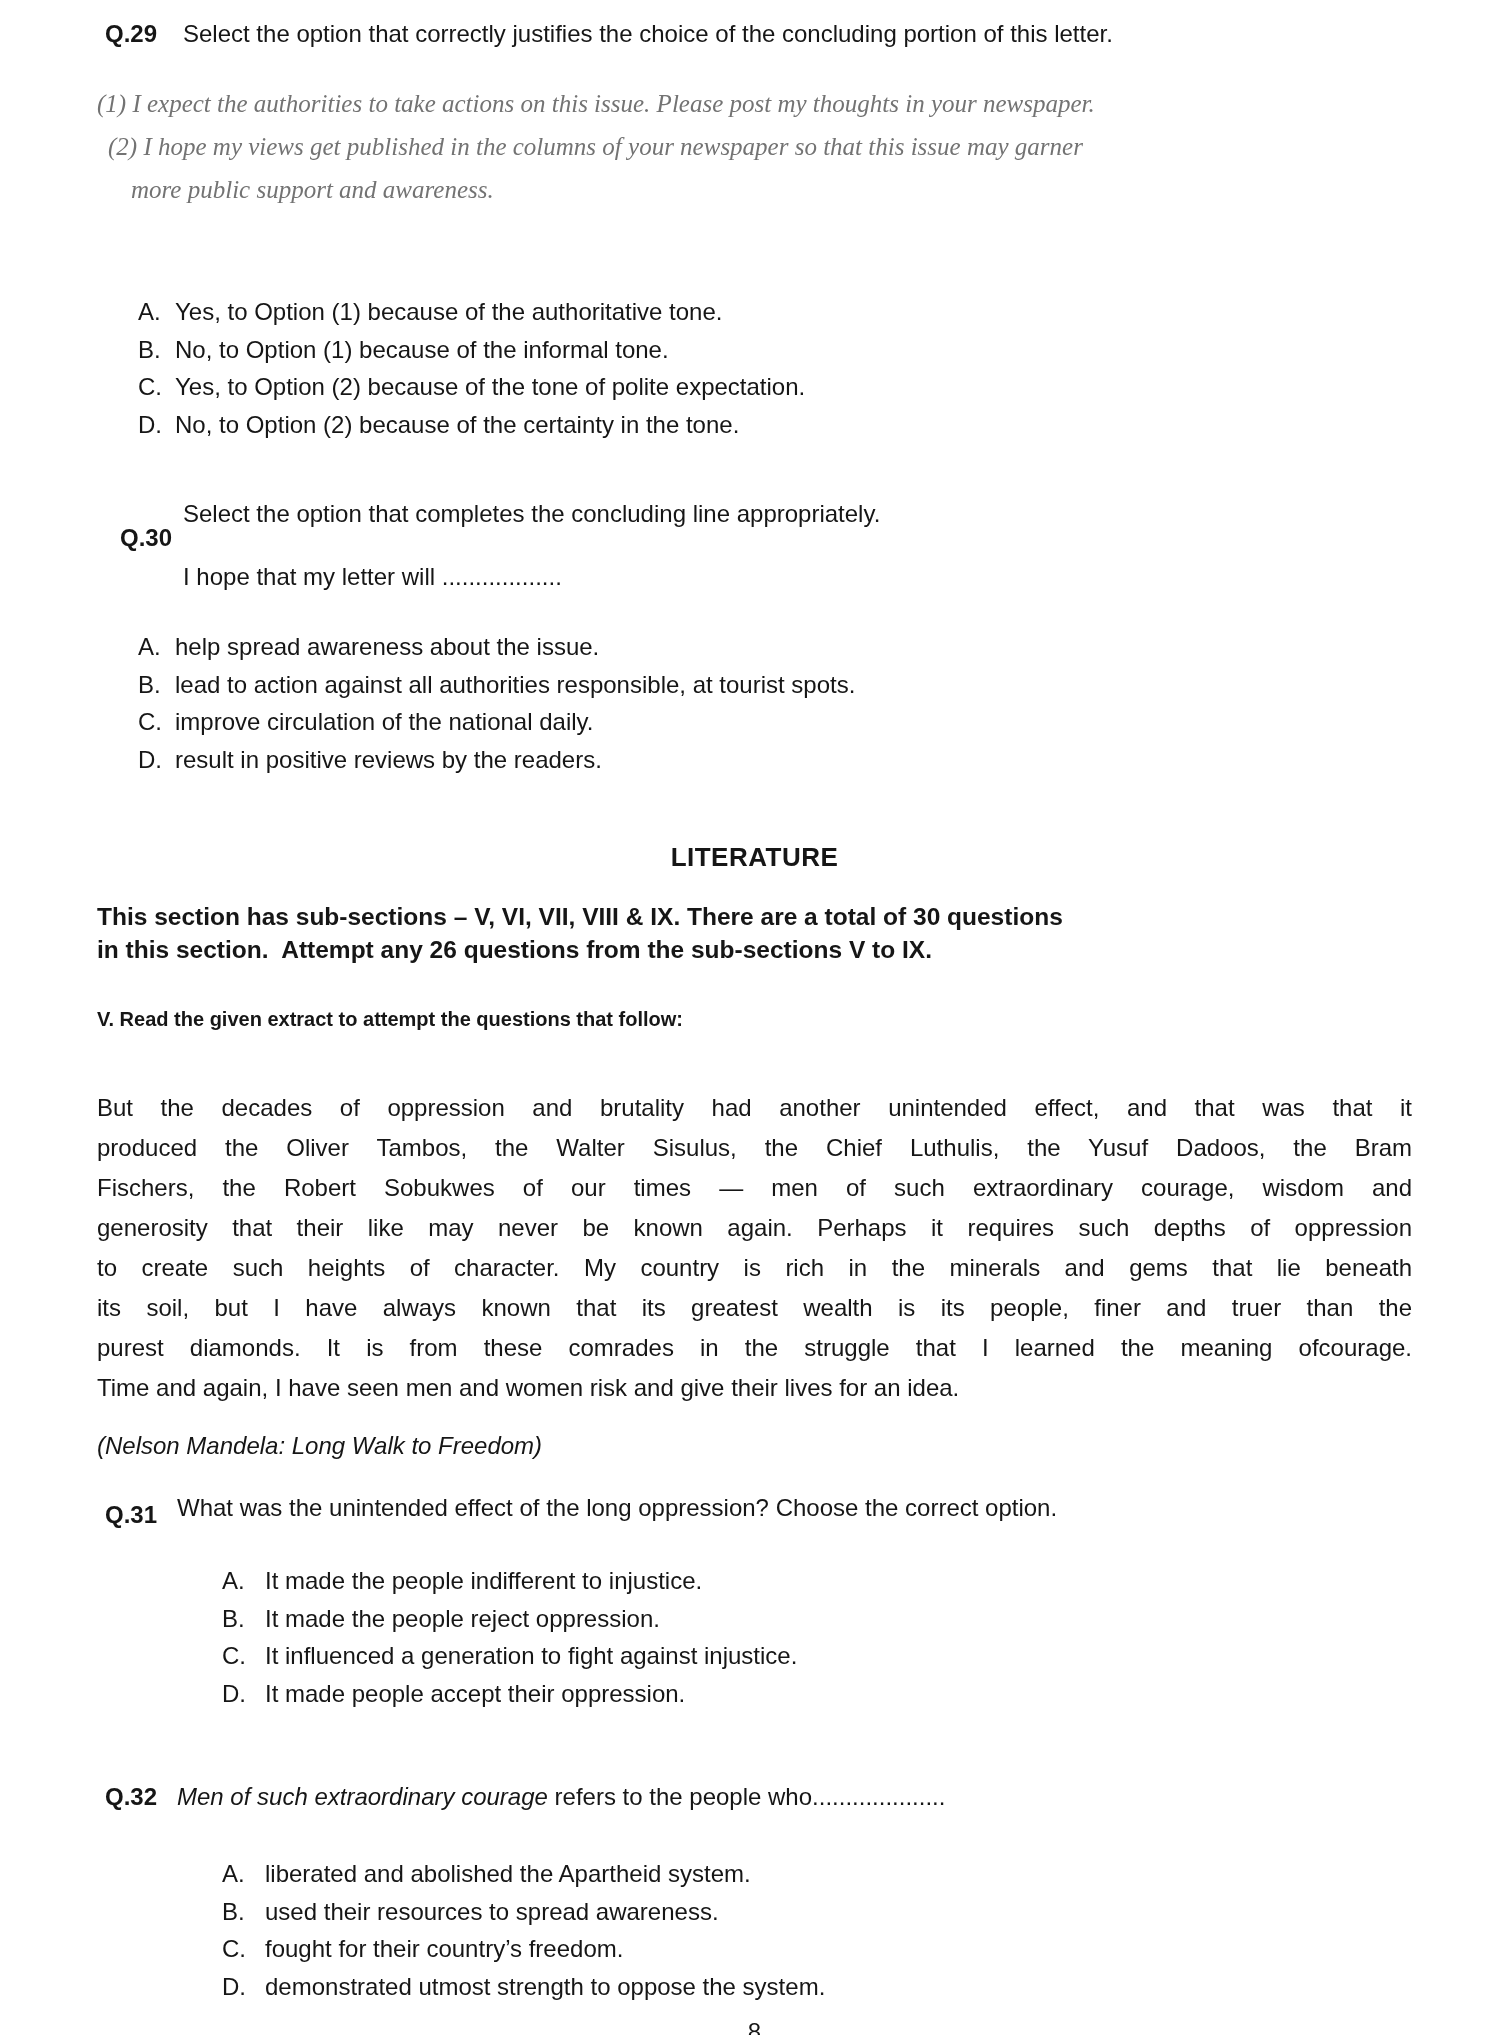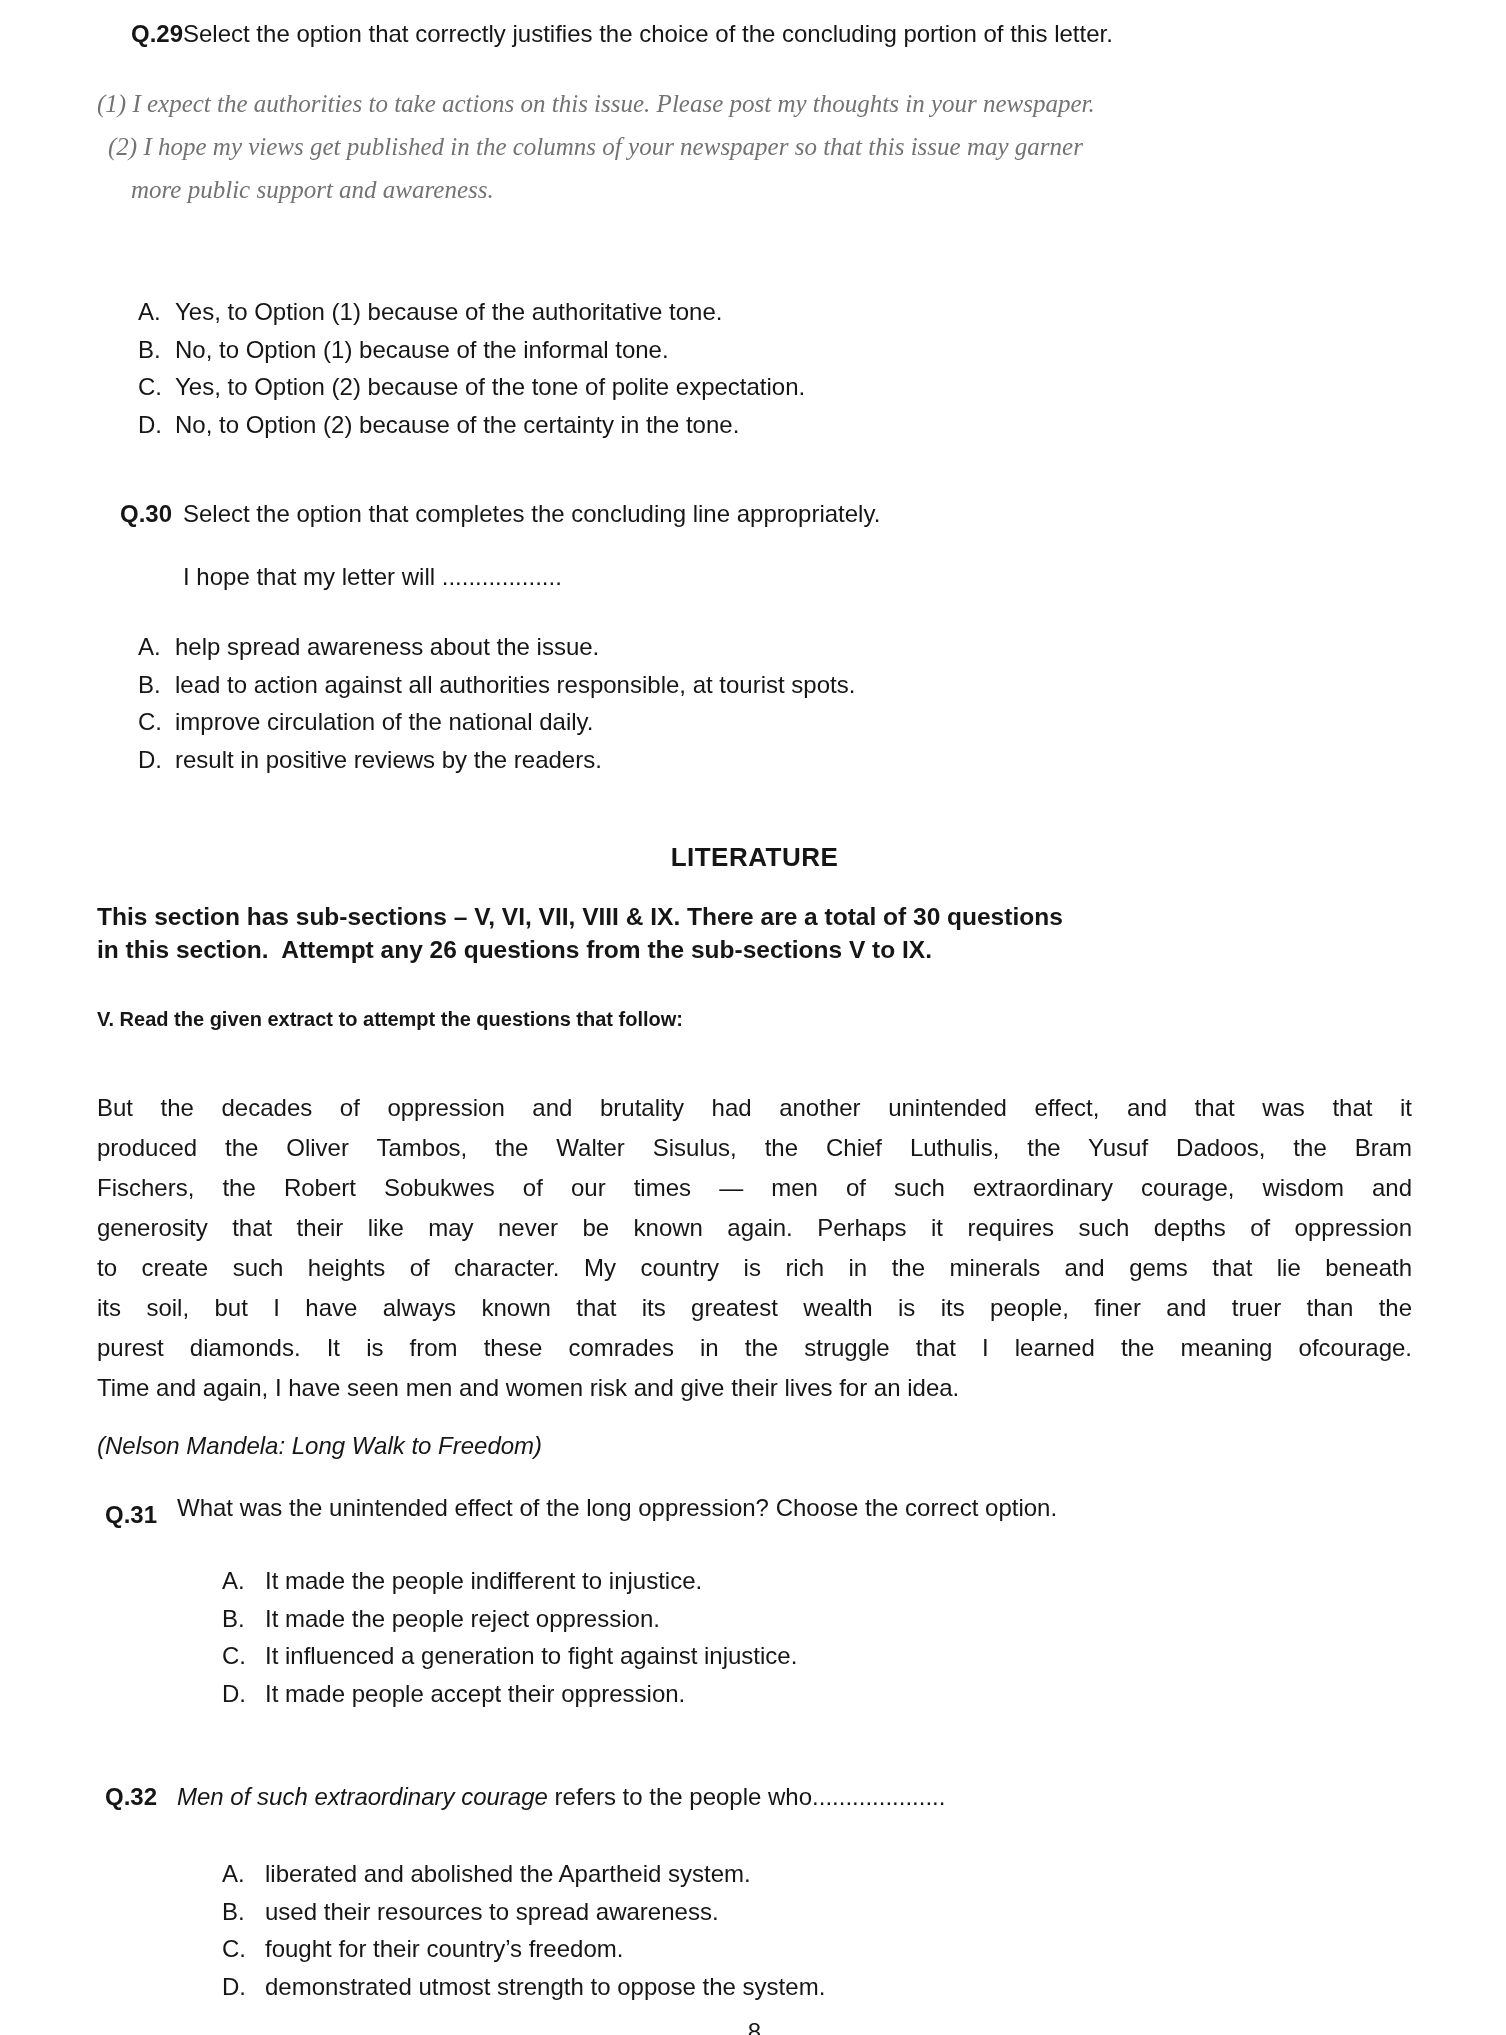--- a/index.html
+++ b/index.html
@@ -66,21 +66,21 @@
   }
   .q-italic { font-style: italic; }
   .page-number { font-size: 24px; }
 </style>
 </head>
 <body>
 
 <div class="page">
 
   <div class="abs q-row" style="left:105px; top:20px; width:1340px;">
-    <span class="q-label" style="width:78px;text-align:right;">Q.29</span>
+    <span class="q-label" style="width:78px;">Q.29</span>
     <span class="q-text">Select the option that correctly justifies the choice of the concluding portion of this letter.</span>
   </div>
 
   <div class="abs stim-line" style="left:97px; top:90px;">(1) I expect the authorities to take actions on this issue. Please post my thoughts in your newspaper.</div>
   <div class="abs stim-line" style="left:108px; top:133px;">(2) I hope my views get published in the columns of your newspaper so that this issue may garner</div>
   <div class="abs stim-line" style="left:131px; top:176px;">more public support and awareness.</div>
 
   <div class="abs options" style="left:138px; top:293px; width:1200px;">
     <div class="opt-row">
       <span class="opt-letter">A.</span>
@@ -94,21 +94,21 @@
       <span class="opt-letter">C.</span>
       <span class="opt-text">Yes, to Option (2) because of the tone of polite expectation.</span>
     </div>
     <div class="opt-row">
       <span class="opt-letter">D.</span>
       <span class="opt-text">No, to Option (2) because of the certainty in the tone.</span>
     </div>
   </div>
 
   <div class="abs q-row" style="left:120px; top:500px; width:1340px;">
-    <span class="q-label" style="width:63px;">Q.30</span>
+    <span class="q-label" style="width:63px;margin-top:24px;">Q.30</span>
     <span class="q-text">Select the option that completes the concluding line appropriately.</span>
   </div>
 
   <div class="abs" style="left:183px; top:563px;">I hope that my letter will ..................</div>
 
   <div class="abs options" style="left:138px; top:628px; width:1200px;">
     <div class="opt-row">
       <span class="opt-letter">A.</span>
       <span class="opt-text">help spread awareness about the issue.</span>
     </div>

